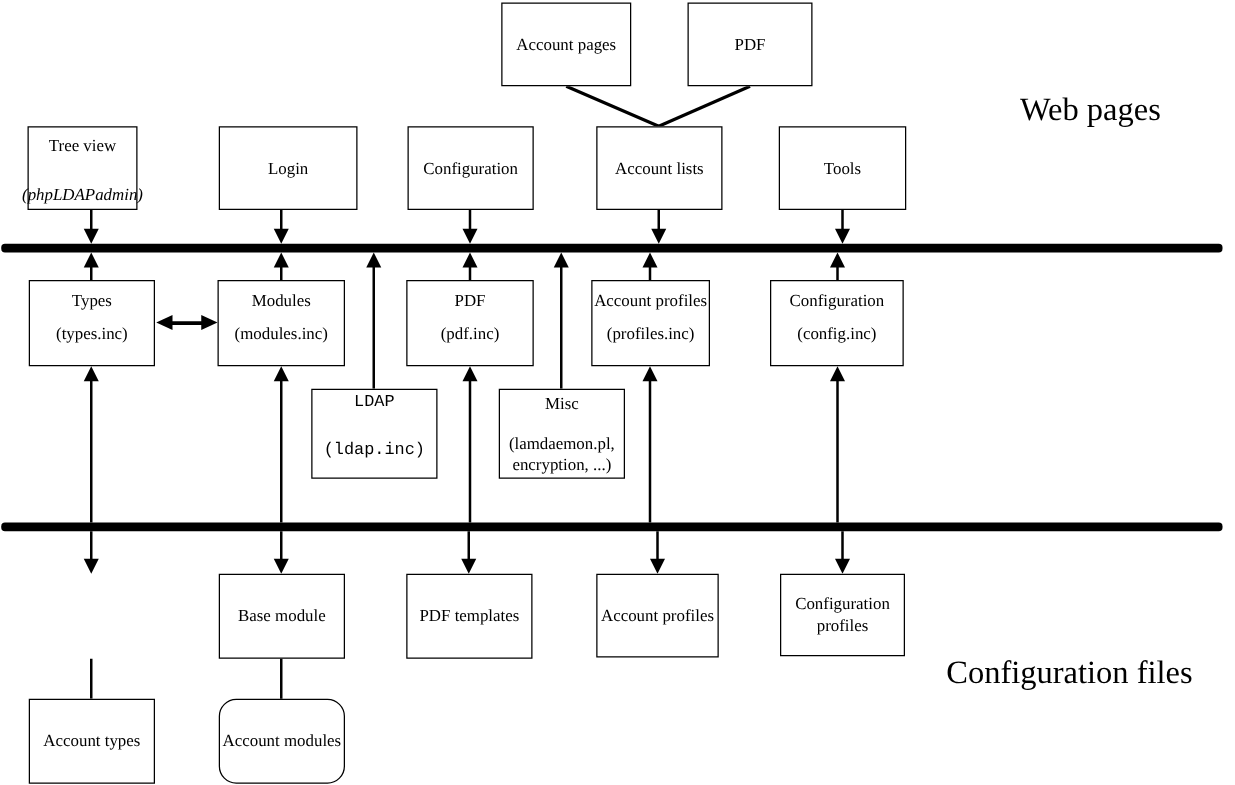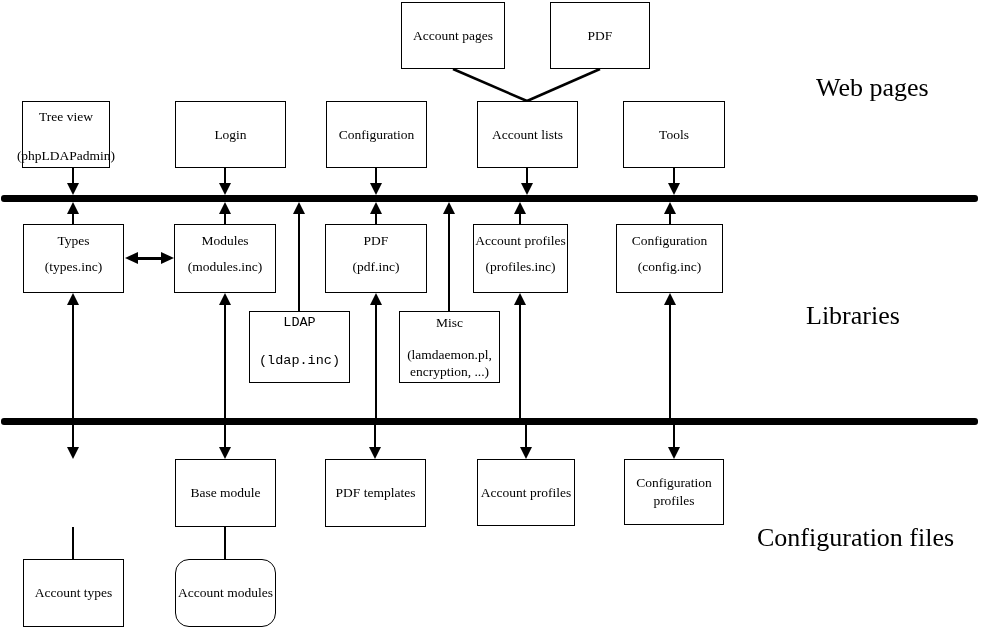--- a/index.html
+++ b/index.html
@@ -5,21 +5,21 @@
   html,body{margin:0;padding:0;background:#ffffff;}
   .canvas{position:relative;width:988px;height:628px;background:#ffffff;overflow:hidden;
           font-family:"Liberation Serif",serif;color:#000;}
   
   .box{position:absolute;box-sizing:border-box;border:1px solid #000;background:#fff;
        display:flex;flex-direction:column;align-items:center;text-align:center;}
   .box .l{display:block;font-size:13.5px;line-height:22px;white-space:nowrap;}
   .center1{justify-content:center;}
   .center2{justify-content:center;}
   .center2 .l{line-height:18px;}
-  .sp-a{padding-top:4px;}  .sp-a .l + .l{margin-top:13px;}
+  .sp-a{padding-top:4px;}  .sp-a .l + .l{margin-top:13px;font-style:italic;}
   .sp-b{padding-top:5px;}  .sp-b .l + .l{margin-top:4px;}
   .sp-c{padding-top:0;font-family:Liberation Mono, monospace;}    .sp-c .l + .l{margin-top:16px;}
   .box-misc{padding-top:0;}
   .box-misc .l{line-height:17px;}
   .box-misc .l:first-child{line-height:21px;margin-bottom:13px;}
   
   .bus{position:absolute;left:1px;width:977px;height:7px;background:#000;border-radius:3px;}
   
   .vl{position:absolute;width:2px;background:#000;}
   .hl{position:absolute;height:3px;background:#000;}
@@ -125,21 +125,20 @@
   <div class="box sp-c" style="left:249px;top:311px;width:101px;height:72px;">
     <span class="l">LDAP</span>
     <span class="l">(ldap.inc)</span>
   </div>
   <div class="box box-misc" style="left:399px;top:311px;width:101px;height:72px;">
     <span class="l">Misc</span>
     <span class="l">(lamdaemon.pl,</span>
     <span class="l">encryption, ...)</span>
   </div>
 
-  <div class="slabel" style="left:806px;top:301px;">Libraries</div>
 
   <div class="tri tri-up" style="left:67px;top:293px;"></div>
   <div class="vl" style="left:72px;top:303px;height:115px;"></div>
   <div class="tri tri-up" style="left:219px;top:293px;"></div>
   <div class="vl" style="left:224px;top:303px;height:115px;"></div>
   <div class="tri tri-up" style="left:370px;top:293px;"></div>
   <div class="vl" style="left:375px;top:303px;height:115px;"></div>
   <div class="tri tri-up" style="left:514px;top:293px;"></div>
   <div class="vl" style="left:519px;top:303px;height:115px;"></div>
   <div class="tri tri-up" style="left:664px;top:293px;"></div>

